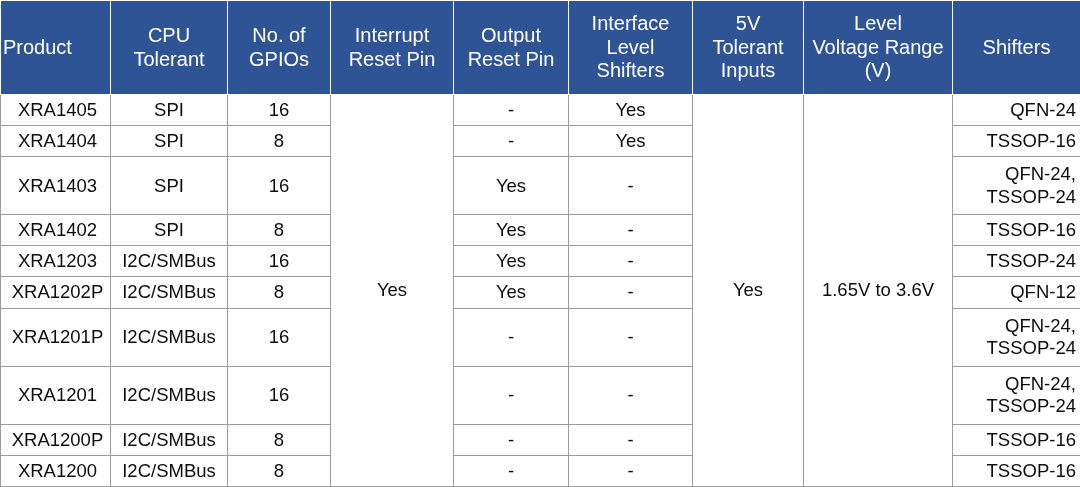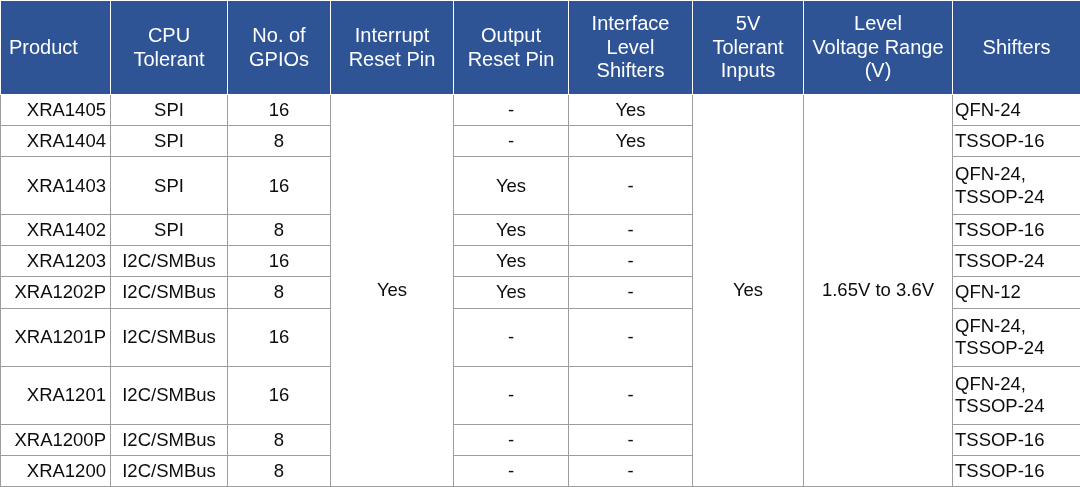--- a/index.html
+++ b/index.html
@@ -37,40 +37,40 @@
     line-height: 1.18;
     text-align: center;
     vertical-align: middle;
     padding: 4px 4px;
     border: 1px solid #ffffff;
     height: 94px;
     box-sizing: border-box;
   }
   #product-table thead th.th-product {
     text-align: left;
-    padding-left: 8px;
+    padding-left: 2px;
   }
   #product-table tbody td {
     border: 1px solid #9d9d9d;
     font-size: 18.5px;
     color: #0d0d0d;
     text-align: center;
     vertical-align: middle;
     padding: 2px 4px;
     line-height: 1.2;
     background: #ffffff;
     box-sizing: border-box;
     white-space: nowrap;
   }
   #product-table tbody td.cell-product {
+    text-align: center;
+    padding-left: 8px;
+  }
+  #product-table tbody td.cell-package {
     text-align: right;
-    padding-left: 8px;
-  }
-  #product-table tbody td.cell-package {
-    text-align: left;
     padding-left: 2px;
     white-space: pre-line;
     line-height: 1.22;
     margin-left: 44px;
   }
   #product-table tbody td.cell-span {
     text-align: center;
     vertical-align: middle;
   }
   .r-tall { height: 58px; }

